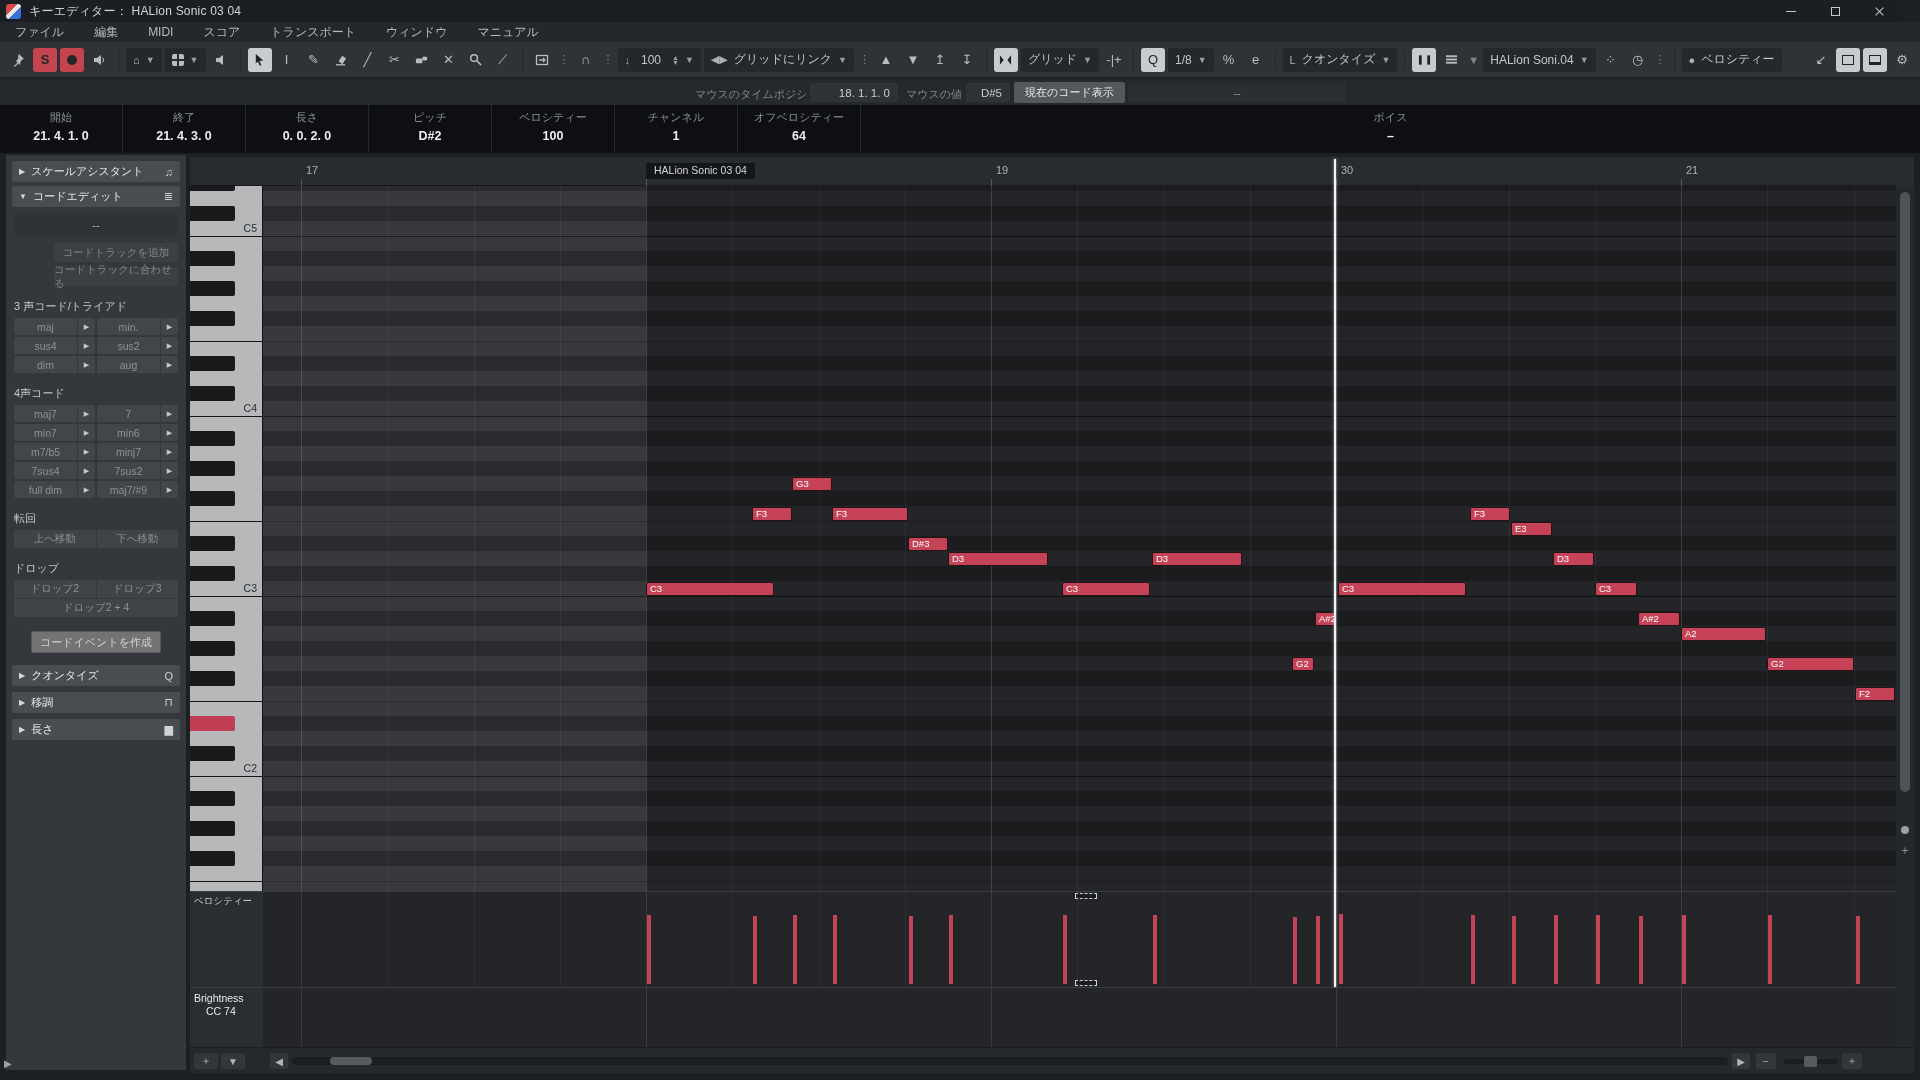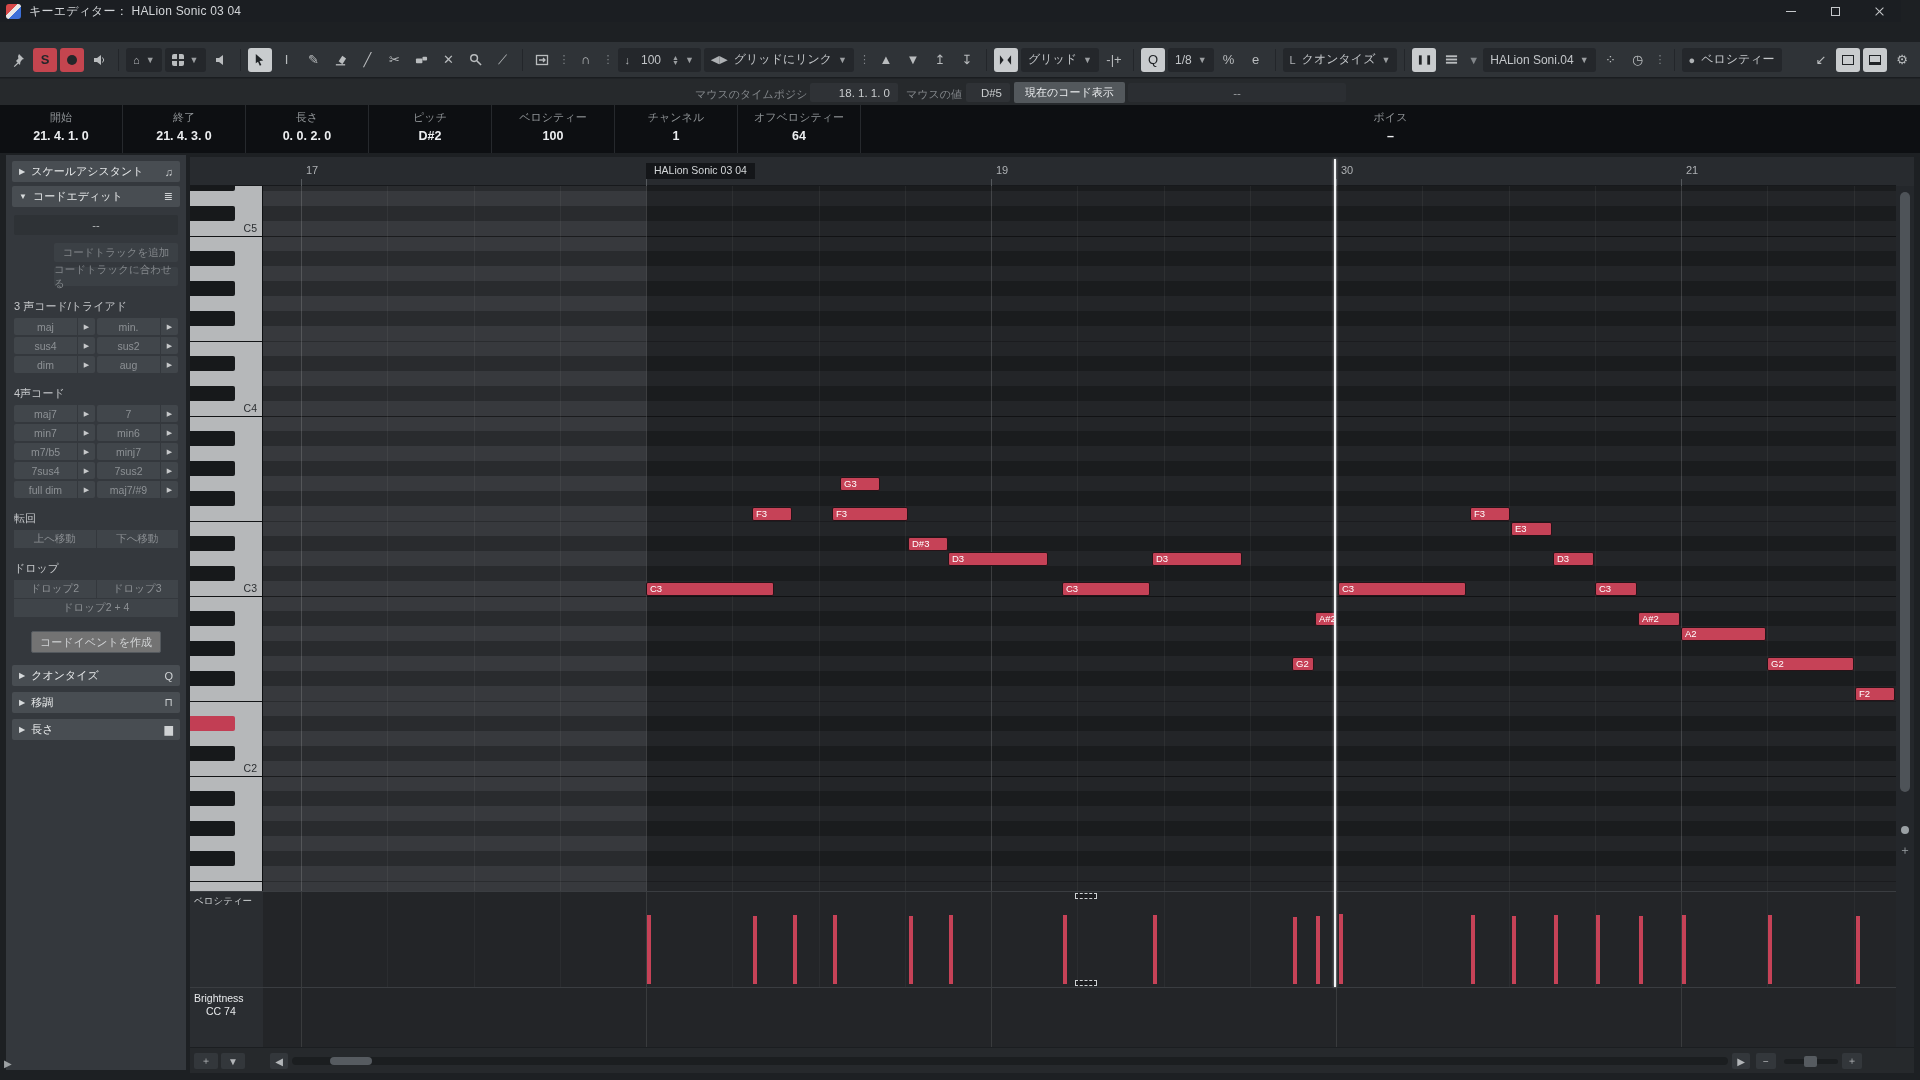--- a/index.html
+++ b/index.html
@@ -167,20 +167,29 @@
         </span>
       <span class="wbtn">
           <span class="glyph-max"></span>
         </span>
       <span class="wbtn">
           <span class="glyph-close"></span>
         </span>
     </span>
   </div>
 
+  <div class="menubar">
+      <span class="menu-item">ファイル</span>
+      <span class="menu-item">編集</span>
+      <span class="menu-item">MIDI</span>
+      <span class="menu-item">スコア</span>
+      <span class="menu-item">トランスポート</span>
+      <span class="menu-item">ウィンドウ</span>
+      <span class="menu-item">マニュアル</span>
+    </div>
 
   <div class="toolbar">
     <span class="tbtn">
       <svg width="14" height="14" viewBox="0 0 14 14" fill="currentColor">
           <path d="M8 1l5 5-1.8.6L9.4 9l-.4 3-1.6-1.6L3.6 14l-.8-.8 3.8-3.6L5 8l2.4-2.6L7 3.2z"></path>
         </svg>
     </span>
     <span class="tbtn red">S</span>
     <span class="tbtn red">
         <span class="rec-dot"></span>
@@ -594,21 +603,21 @@
           <div class="vline" style="left: 987px;"></div>
           <div class="vline bar" style="left: 1073px;"></div>
           <div class="vline" style="left: 1159px;"></div>
           <div class="vline" style="left: 1246px;"></div>
           <div class="vline" style="left: 1332px;"></div>
           <div class="vline bar" style="left: 1418px;"></div>
           <div class="vline" style="left: 1504px;"></div>
           <div class="vline" style="left: 1591px;"></div>
           <div class="note" style="left: 383px; top: 396px; width: 128px;">C3</div>
           <div class="note" style="left: 489px; top: 321px; width: 40px;">F3</div>
-          <div class="note" style="left: 529px; top: 291px; width: 40px; margin-left: 48px;">G3</div>
+          <div class="note" style="left: 529px; top: 291px; width: 40px;">G3</div>
           <div class="note" style="left: 569px; top: 321px; width: 76px;">F3</div>
           <div class="note" style="left: 645px; top: 351px; width: 40px;">D#3</div>
           <div class="note" style="left: 685px; top: 366px; width: 100px;">D3</div>
           <div class="note" style="left: 799px; top: 396px; width: 88px;">C3</div>
           <div class="note" style="left: 889px; top: 366px; width: 90px;">D3</div>
           <div class="note" style="left: 1029px; top: 471px; width: 22px;">G2</div>
           <div class="note" style="left: 1052px; top: 426px; width: 21px;">A#2</div>
           <div class="note" style="left: 1075px; top: 396px; width: 128px;">C3</div>
           <div class="note" style="left: 1207px; top: 321px; width: 40px;">F3</div>
           <div class="note" style="left: 1248px; top: 336px; width: 41px;">E3</div>

